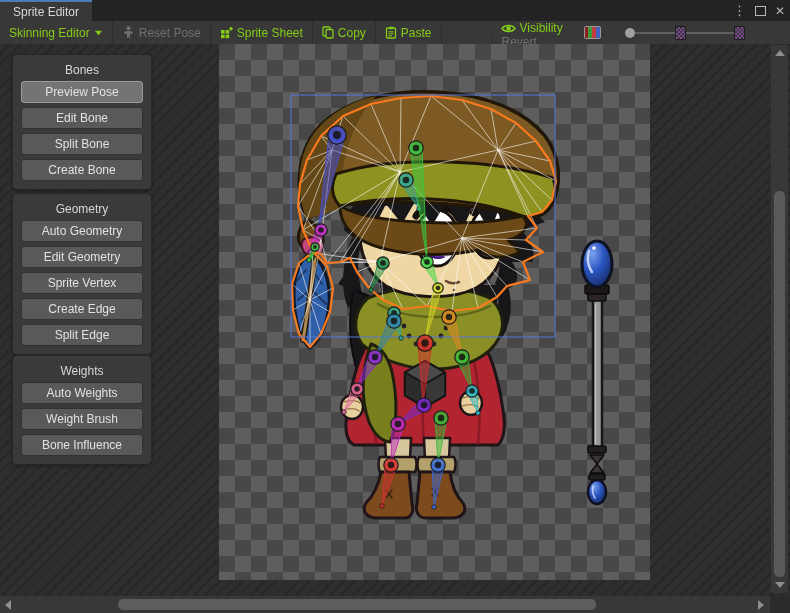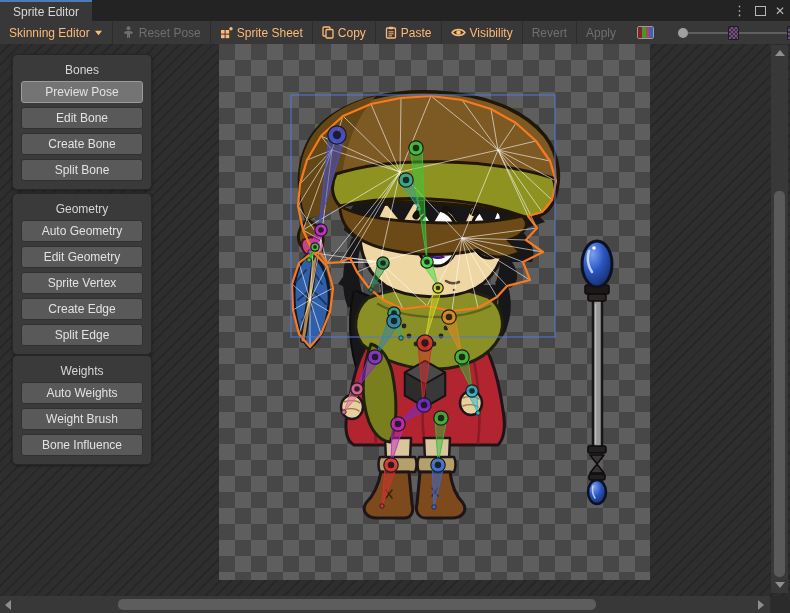--- a/index.html
+++ b/index.html
@@ -13,21 +13,21 @@
        color:#d8d8d8;}
   #win-controls{position:absolute;right:5px;top:0;height:21px;display:flex;align-items:center;gap:9px;color:#b8b8b8;}
   .winbtn{cursor:default;line-height:1;}
   #kebab{font-size:13px;}
   #maxi{width:9px;height:8px;border:1.5px solid #b8b8b8;}
   #close{font-size:12px;}
   
   #toolbar{position:absolute;left:0;top:21px;width:790px;height:23px;background:#383838;
            border-bottom:1px solid #222;display:flex;align-items:stretch;}
   .tb-item{display:flex;align-items:center;gap:4px;padding:0 9px;border-left:1px solid #2c2c2c;
-           color:#fdba74;white-space:nowrap;}
+           color:#84cc16;white-space:nowrap;}
   .tb-item:first-child{border-left:none;}
   .tb-item.disabled{color:#6f6f6f;}
   .tb-item svg{display:block;}
   #tb-spacer{width:50px;border-left:1px solid #2c2c2c;}
   #tb-right{display:flex;align-items:center;}
   #swatch{width:15px;height:11px;border:1px solid #9a9a9a;border-radius:2px;display:flex;overflow:hidden;margin:0 10px 0 12px;}
   .sw{flex:1;}
   .slider-track{height:2px;background:#5f5f5f;}
   #slider-zone{display:flex;align-items:center;margin-left:14px;}
   #slider-handle{width:10px;height:10px;border-radius:50%;background:#a0a0a0;}
@@ -126,21 +126,21 @@
               <rect x="1.5" y="2" width="9" height="10" rx="1" fill="none" stroke="currentColor" stroke-width="1.3"></rect>
               <rect x="4" y="0.8" width="4" height="2.4" rx="0.6" fill="currentColor"></rect>
               <path d="M3.5 5.8 H8.5 M3.5 7.8 H8.5 M3.5 9.8 H7" stroke="currentColor" stroke-width="1" fill="none"></path>
             </svg>
           </span>
           <span>Paste</span>
         </div>
       </div>
     <div id="tb-spacer"></div>
     <div id="tb-right">
-      <div id="tb-right-btns" style="display:flex;align-items:stretch;height:23px;">
+      <div id="tb-right-btns" style="display:flex;align-items:stretch;height:23px;flex-direction:column;">
           <div class="tb-item">
             <span>
               <svg width="15" height="11" viewBox="0 0 15 11">
                 <path d="M1 5.5 C4 1.5 11 1.5 14 5.5 C11 9.5 4 9.5 1 5.5 Z" fill="none" stroke="currentColor" stroke-width="1.4"></path>
                 <circle cx="7.5" cy="5.5" r="2.2" fill="currentColor"></circle>
               </svg>
             </span>
             <span>Visibility</span>
           </div>
           <div class="tb-item disabled">
@@ -483,22 +483,22 @@
             </g>
           </g>
       </svg>
     </div>
 
     <div id="panel-container">
         <section class="tool-panel p0">
           <h3>Bones</h3>
           <div class="tool-btn selected">Preview Pose</div>
           <div class="tool-btn">Edit Bone</div>
+          <div class="tool-btn">Split Bone</div>
           <div class="tool-btn">Create Bone</div>
-          <div class="tool-btn">Split Bone</div>
         </section>
         <section class="tool-panel p1">
           <h3>Geometry</h3>
           <div class="tool-btn">Auto Geometry</div>
           <div class="tool-btn">Edit Geometry</div>
           <div class="tool-btn">Sprite Vertex</div>
           <div class="tool-btn">Create Edge</div>
           <div class="tool-btn">Split Edge</div>
         </section>
         <section class="tool-panel p2">

